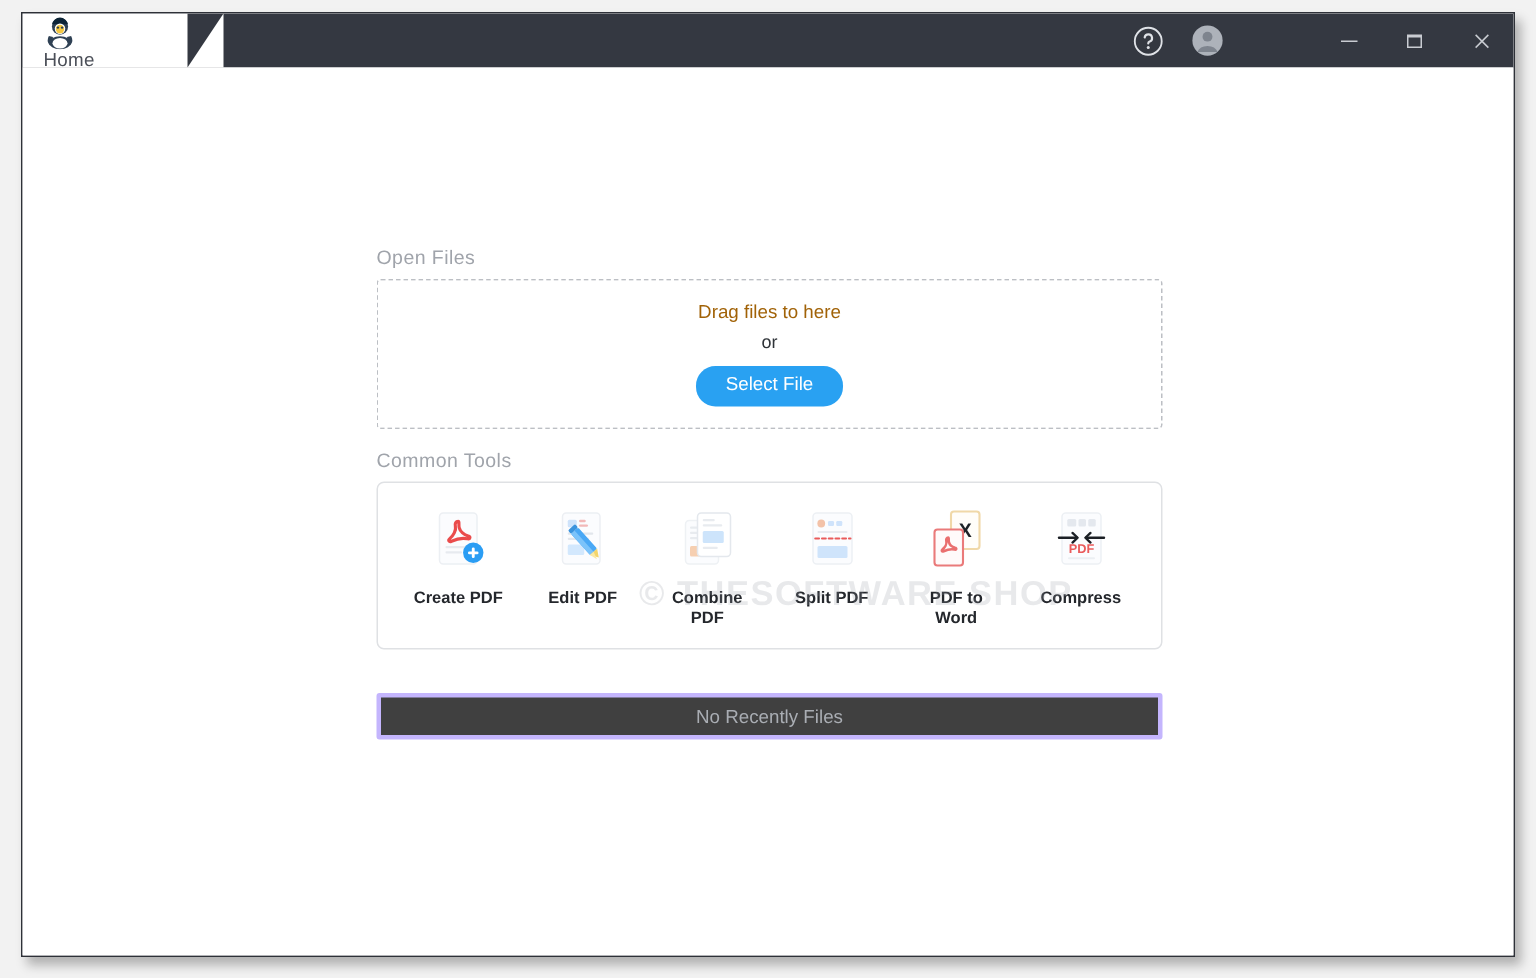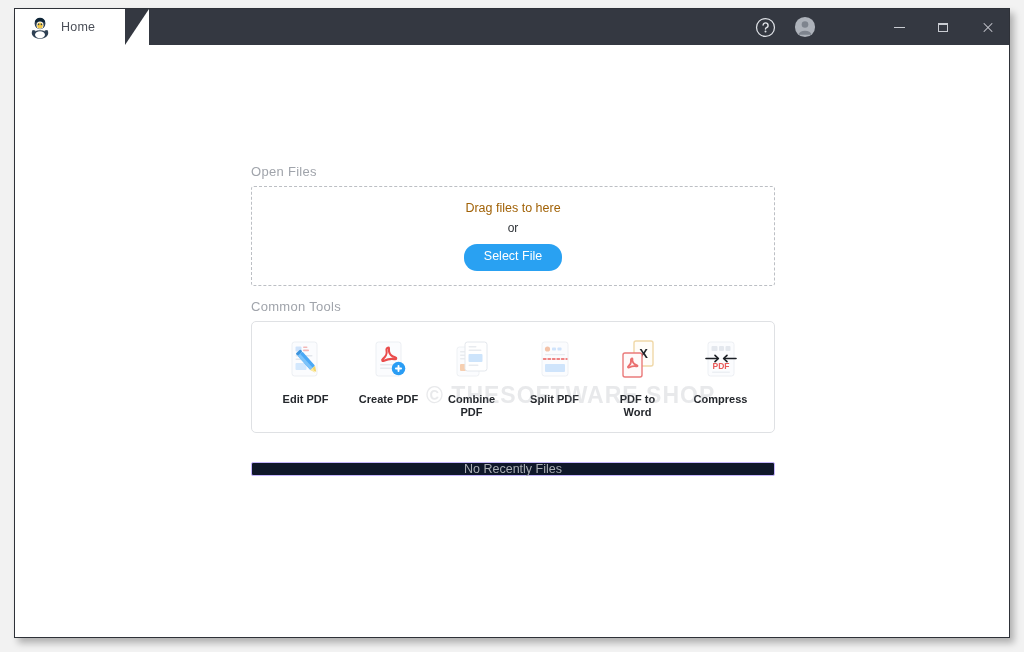--- a/index.html
+++ b/index.html
@@ -42,23 +42,24 @@
     align-items: stretch;
   }
 
   
   .tab-active {
     position: relative;
     height: 36px;
     width: 110px;
     background: #ffffff;
     display: flex;
-    align-items: center;
+    align-items: flex-start;
     padding-left: 14px;
     z-index: 3;
+    flex-direction: column;
   }
   .tab-active::after {
     content: "";
     position: absolute;
     right: -24px;
     top: 0;
     width: 0;
     height: 0;
     border-style: solid;
     border-width: 0 0 36px 24px;
@@ -210,27 +211,27 @@
     font-size: 11px;
     font-weight: bold;
     color: #24272c;
     text-align: center;
     line-height: 12.5px;
   }
 
   
   .sec-recent { top: 417px; }
   .recent-box {
-    height: 14px;
-    border: 1px solid #c4b5fd;
+    height: 31px;
+    border: 3px solid #c4b5fd;
     border-radius: 2px;
     display: flex;
     align-items: center;
     justify-content: center;
-    background: #0f172a;
+    background: #404040;
   }
   .recent-empty {
     font-size: 12.5px;
     color: #a9adb3;
   }
 
   
   .watermark {
     position: absolute;
     left: 411px;
@@ -324,20 +325,35 @@
         </div>
       </div>
 
       <div class="panel sec-tools">
         <div class="section-label">Common Tools</div>
         <div class="tools-box">
 
           <div class="tool">
             <span class="tool-icon">
               <svg viewBox="0 0 44 46" width="44" height="46">
+                <rect x="9" y="4" width="25" height="34" rx="2.5" fill="#fbfcfe" stroke="#eceff3" stroke-width="1"></rect>
+                <path d="M21.5 9.5 c-1.6 0 -2.4 1.6 -1.9 3.6 c.6 2.5 -1.4 6 -3.6 7.8 c-1.6 1.3 -.6 2.6 1 1.9 c3.3 -1.5 7.8 -2.2 10.6 -1.6 c1.9 .4 2.3 -1.4 .5 -1.9 c-2.6 -.7 -5.4 -3 -6 -5.6 c-.4 -1.8 .2 -4.2 -.6 -4.2 z" fill="none" stroke="#ea4c4c" stroke-width="2.1" stroke-linejoin="round"></path>
+                <rect x="13" y="26" width="15" height="1.5" rx=".7" fill="#e7eaef"></rect>
+                <rect x="13" y="29.5" width="11" height="1.5" rx=".7" fill="#e7eaef"></rect>
+                <circle cx="31.5" cy="30.5" r="6.8" fill="#2a9df4"></circle>
+                <rect x="28" y="29.6" width="7" height="1.9" rx=".9" fill="#ffffff"></rect>
+                <rect x="30.55" y="27" width="1.9" height="7" rx=".9" fill="#ffffff"></rect>
+              </svg>
+            </span>
+            <span class="tool-label">Create PDF</span>
+          </div>
+
+          <div class="tool">
+            <span class="tool-icon">
+              <svg viewBox="0 0 44 46" width="44" height="46">
                 <rect x="8" y="4" width="25" height="34" rx="2.5" fill="#fbfcfe" stroke="#eceff3" stroke-width="1"></rect>
                 <rect x="11.5" y="8.5" width="6" height="5" rx="1" fill="#cfe3fb"></rect>
                 <rect x="19" y="8.5" width="4.5" height="1.6" rx=".8" fill="#f2b8b8"></rect>
                 <rect x="19" y="11.6" width="6" height="1.6" rx=".8" fill="#f2b8b8"></rect>
                 <rect x="11.5" y="17" width="17" height="1.5" rx=".7" fill="#e2e6ec"></rect>
                 <rect x="11.5" y="20.5" width="14" height="1.5" rx=".7" fill="#e2e6ec"></rect>
                 <rect x="11.5" y="25" width="11" height="7" rx="1" fill="#d3e8fd"></rect>
                 <g transform="rotate(-42 27 26)">
                   <rect x="22.5" y="11" width="6.4" height="19" rx="1" fill="#4aa8f5"></rect>
                   <rect x="22.5" y="11" width="3.2" height="19" fill="#7cc3fa"></rect>
@@ -346,35 +362,20 @@
                   <rect x="22.5" y="8" width="6.4" height="3" rx="1" fill="#3b93dd"></rect>
                 </g>
               </svg>
             </span>
             <span class="tool-label">Edit PDF</span>
           </div>
 
           <div class="tool">
             <span class="tool-icon">
               <svg viewBox="0 0 44 46" width="44" height="46">
-                <rect x="9" y="4" width="25" height="34" rx="2.5" fill="#fbfcfe" stroke="#eceff3" stroke-width="1"></rect>
-                <path d="M21.5 9.5 c-1.6 0 -2.4 1.6 -1.9 3.6 c.6 2.5 -1.4 6 -3.6 7.8 c-1.6 1.3 -.6 2.6 1 1.9 c3.3 -1.5 7.8 -2.2 10.6 -1.6 c1.9 .4 2.3 -1.4 .5 -1.9 c-2.6 -.7 -5.4 -3 -6 -5.6 c-.4 -1.8 .2 -4.2 -.6 -4.2 z" fill="none" stroke="#ea4c4c" stroke-width="2.1" stroke-linejoin="round"></path>
-                <rect x="13" y="26" width="15" height="1.5" rx=".7" fill="#e7eaef"></rect>
-                <rect x="13" y="29.5" width="11" height="1.5" rx=".7" fill="#e7eaef"></rect>
-                <circle cx="31.5" cy="30.5" r="6.8" fill="#2a9df4"></circle>
-                <rect x="28" y="29.6" width="7" height="1.9" rx=".9" fill="#ffffff"></rect>
-                <rect x="30.55" y="27" width="1.9" height="7" rx=".9" fill="#ffffff"></rect>
-              </svg>
-            </span>
-            <span class="tool-label">Create PDF</span>
-          </div>
-
-          <div class="tool">
-            <span class="tool-icon">
-              <svg viewBox="0 0 44 46" width="44" height="46">
                 <rect x="7" y="9" width="22" height="29" rx="2.5" fill="#fbfcfe" stroke="#eef1f4" stroke-width="1"></rect>
                 <rect x="10" y="13" width="9" height="1.5" rx=".7" fill="#e8ebef"></rect>
                 <rect x="10" y="16.5" width="13" height="1.5" rx=".7" fill="#e8ebef"></rect>
                 <rect x="10" y="20" width="11" height="1.5" rx=".7" fill="#e8ebef"></rect>
                 <rect x="10" y="26" width="14" height="7" rx="1" fill="#f6cfb1"></rect>
                 <rect x="15" y="4" width="22" height="29" rx="2.5" fill="#ffffff" stroke="#e4e8ed" stroke-width="1"></rect>
                 <rect x="18.5" y="8" width="8" height="1.5" rx=".7" fill="#e8ebef"></rect>
                 <rect x="18.5" y="11.5" width="13" height="1.5" rx=".7" fill="#e8ebef"></rect>
                 <rect x="18.5" y="16" width="14" height="8" rx="1" fill="#cde4fb"></rect>
                 <rect x="18.5" y="26.5" width="10" height="1.5" rx=".7" fill="#e8ebef"></rect>

